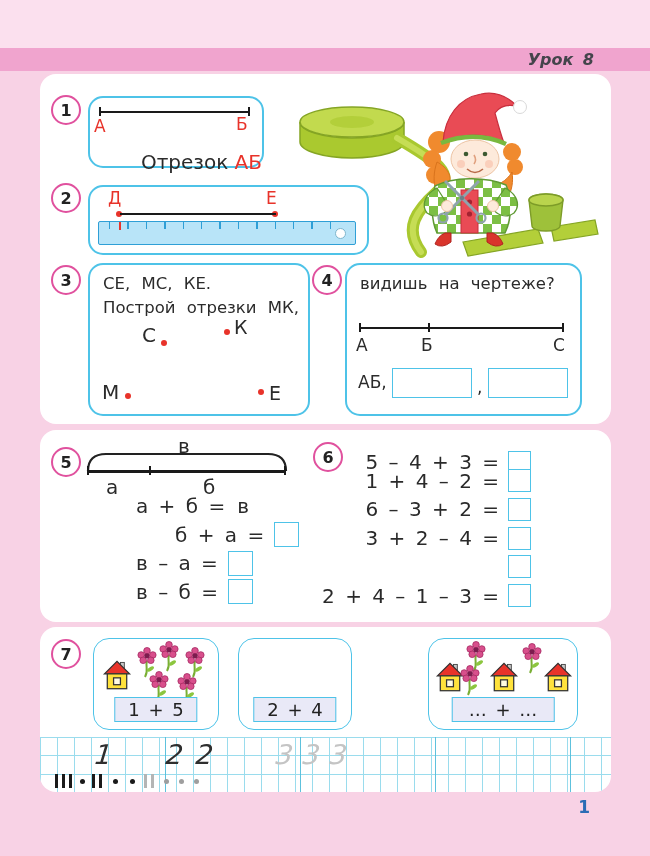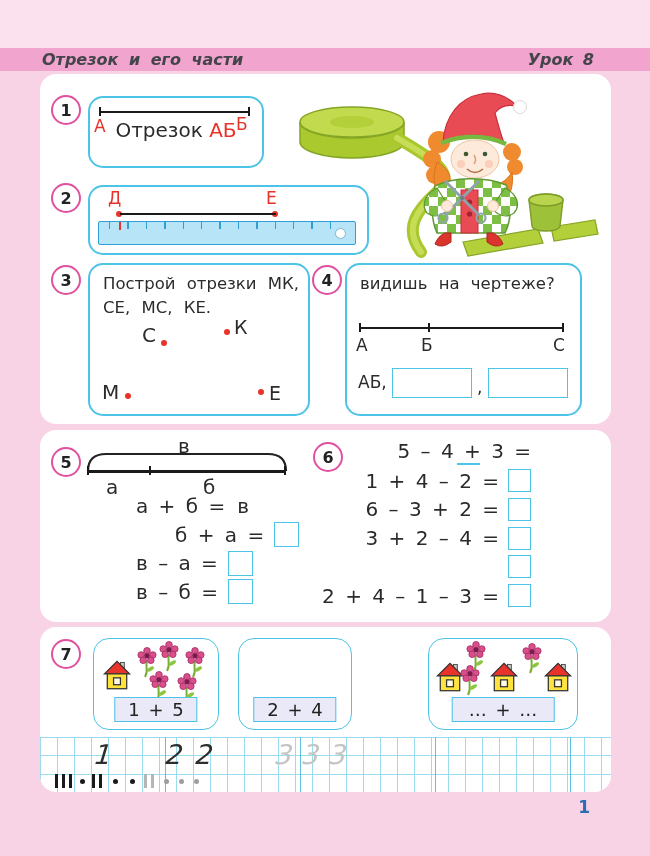--- a/index.html
+++ b/index.html
@@ -22,21 +22,21 @@
   .taskbox{position:absolute;background:#fff;border:2px solid #4ec3e8;border-radius:15px;}
 
   .seg{position:absolute;background:#1a1a1a;height:2.4px;}
   .tick{position:absolute;background:#1a1a1a;width:2.2px;height:9px;}
   .rlabel{position:absolute;color:#e8332a;font-size:17px;}
   .klabel{position:absolute;color:#2b2b2b;font-size:17px;}
   .rdot{position:absolute;width:6px;height:6px;border-radius:50%;background:#e8332a;}
 
   .instr{position:absolute;left:13px;top:7px;font-size:16.5px;line-height:24px;color:#2b2b2b;word-spacing:6px;}
 
-  .caption{position:absolute;left:0;top:20px;width:100%;text-align:center;font-size:20px;color:#2b2b2b;}
+  .caption{position:absolute;left:0;top:52px;width:100%;text-align:right;font-size:20px;color:#2b2b2b;}
   .caption .red{color:#e8332a;}
 
   .ruler{position:absolute;left:8px;top:34px;width:256px;height:22px;background:#b8e4f8;
          border:1.6px solid #2f9fd6;border-radius:2px;}
   .ruler .ticks{position:absolute;left:10px;top:0;width:238px;height:7px;
      background:repeating-linear-gradient(90deg,#2f9fd6 0 1.4px,transparent 1.4px 18.4px);}
   .ruler .redtick{position:absolute;left:20px;top:0;width:1.6px;height:8px;background:#e8332a;}
   .ruler .hole{position:absolute;right:9px;top:6px;width:9px;height:9px;border-radius:50%;
                background:#fff;border:1.2px solid #7fb6cd;}
 
@@ -98,21 +98,20 @@
       </g>
       <circle cx="11" cy="8.8" r="2.6" fill="#7d1b4e"></circle>
     </symbol>
   </defs>
 </svg>
 
 <div class="page">
 
   <div class="topstrip"></div>
   <div class="band">
-    <span class="title">Отрезок и его части</span>
     <span class="lesson">Урок 8</span>
   </div>
 
   <div class="panel" id="panel1"></div>
 
   <div class="circled" style="left:51px;top:95px;">
       <span>1</span>
     </div>
   <div class="taskbox" style="left:88px;top:96px;width:172px;height:68px;">
     <div class="tick" style="left:9px;top:9px;"></div>
@@ -140,22 +139,22 @@
       <div class="redtick"></div>
       <div class="hole"></div>
     </div>
   </div>
 
   <div class="circled" style="left:51px;top:265px;">
       <span>3</span>
     </div>
   <div class="taskbox" style="left:88px;top:263px;width:218px;height:149px;">
     <div class="instr">
+      <div>СЕ, МС, КЕ.</div>
       <div>Построй отрезки МК,</div>
-      <div>СЕ, МС, КЕ.</div>
     </div>
     <span class="klabel" style="left:52px;top:58px;font-size:20px;">С</span>
     <div class="rdot" style="left:71px;top:75px;"></div>
     <span class="klabel" style="left:144px;top:51px;font-size:19px;">К</span>
     <div class="rdot" style="left:134px;top:64px;"></div>
     <span class="klabel" style="left:12px;top:115px;font-size:20px;">М</span>
     <div class="rdot" style="left:35px;top:128px;"></div>
     <span class="klabel" style="left:179px;top:117px;font-size:19px;">Е</span>
     <div class="rdot" style="left:168px;top:124px;"></div>
   </div>
@@ -263,21 +262,21 @@
     </div>
     <div class="t5row" style="top:120px;text-align:center;">
       <span class="eqtext">в – а =</span>
       <div class="ansbox"></div>
     </div>
     <div class="t5row" style="top:148.5px;">
       <span class="eqtext">в – б =</span>
       <div class="ansbox"></div>
     </div>
 
-    <div class="t6row" style="top:9px;flex-direction:column;">
+    <div class="t6row" style="top:19px;">
       <span class="eqtext">5 – 4 + 3 =</span>
       <div class="ansbox"></div>
     </div>
     <div class="t6row" style="top:37.7px;">
       <span class="eqtext">1 + 4 – 2 =</span>
       <div class="ansbox"></div>
     </div>
     <div class="t6row" style="top:66.4px;">
       <span class="eqtext">6 – 3 + 2 =</span>
       <div class="ansbox"></div>

